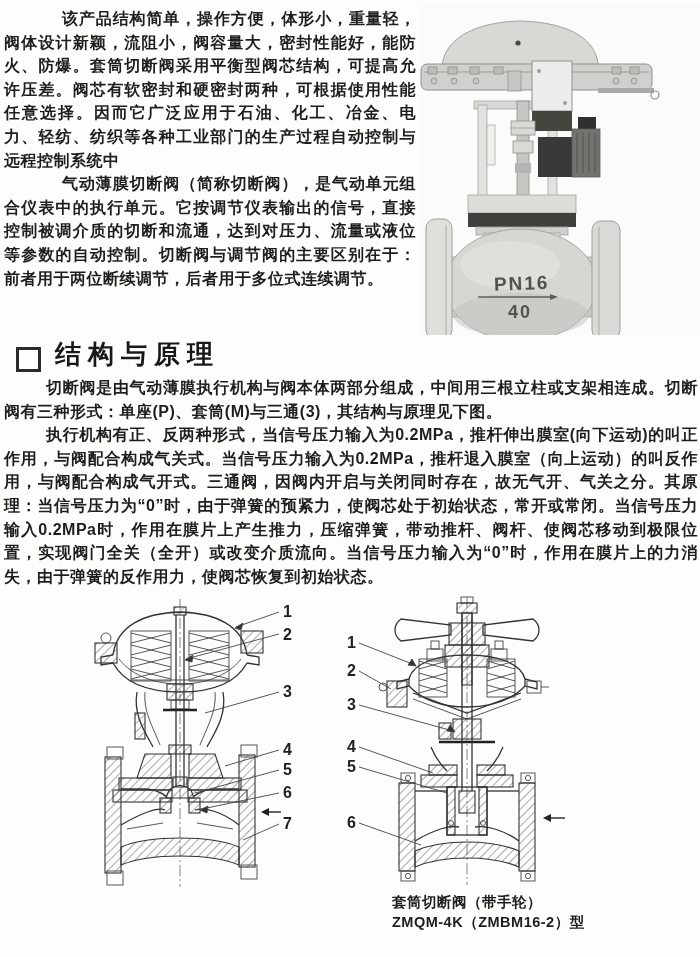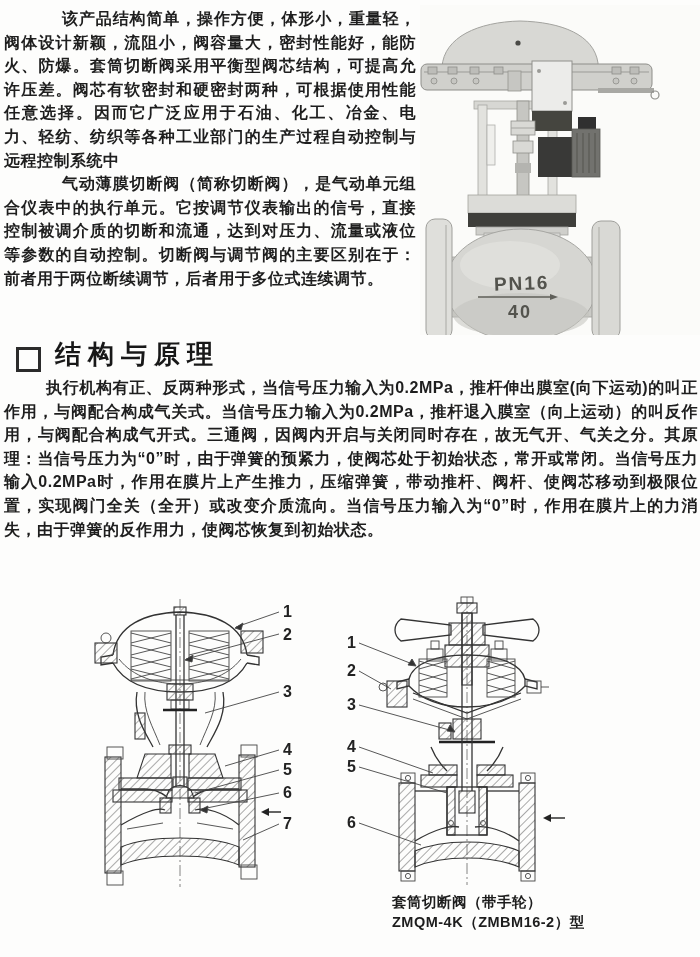--- a/index.html
+++ b/index.html
@@ -132,20 +132,21 @@
     <rect x="172" y="216" width="28" height="118" rx="9" fill="#d9d9d5" stroke="#9f9f9b" stroke-width="1"></rect>
     <line x1="179" y1="222" x2="179" y2="330" stroke="#b2b2ae" stroke-width="1.2"></line>
   </svg>
 
   <div class="section-header">
     <span class="sq"></span>
     <h2 class="section-title">结构与原理</h2>
   </div>
 
   <div class="bodytext">
+    <p class="para indent-md">切断阀是由气动薄膜执行机构与阀本体两部分组成，中间用三根立柱或支架相连成。切断阀有三种形式：单座(P)、套筒(M)与三通(3)，其结构与原理见下图。</p>
     <p class="para indent-md">执行机构有正、反两种形式，当信号压力输入为0.2MPa，推杆伸出膜室(向下运动)的叫正作用，与阀配合构成气关式。当信号压力输入为0.2MPa，推杆退入膜室（向上运动）的叫反作用，与阀配合构成气开式。三通阀，因阀内开启与关闭同时存在，故无气开、气关之分。其原理：当信号压力为“0”时，由于弹簧的预紧力，使阀芯处于初始状态，常开或常闭。当信号压力输入0.2MPa时，作用在膜片上产生推力，压缩弹簧，带动推杆、阀杆、使阀芯移动到极限位置，实现阀门全关（全开）或改变介质流向。当信号压力输入为“0”时，作用在膜片上的力消失，由于弹簧的反作用力，使阀芯恢复到初始状态。</p>
   </div>
 
   <svg class="fig fig-left" width="245" height="294" viewBox="0 0 245 294">
     <defs>
       <pattern id="hatchL" width="6" height="6" patternUnits="userSpaceOnUse" patternTransform="rotate(45)">
         <line x1="0" y1="0" x2="0" y2="6" stroke="#555" stroke-width="1"></line>
       </pattern>
     </defs>
 

